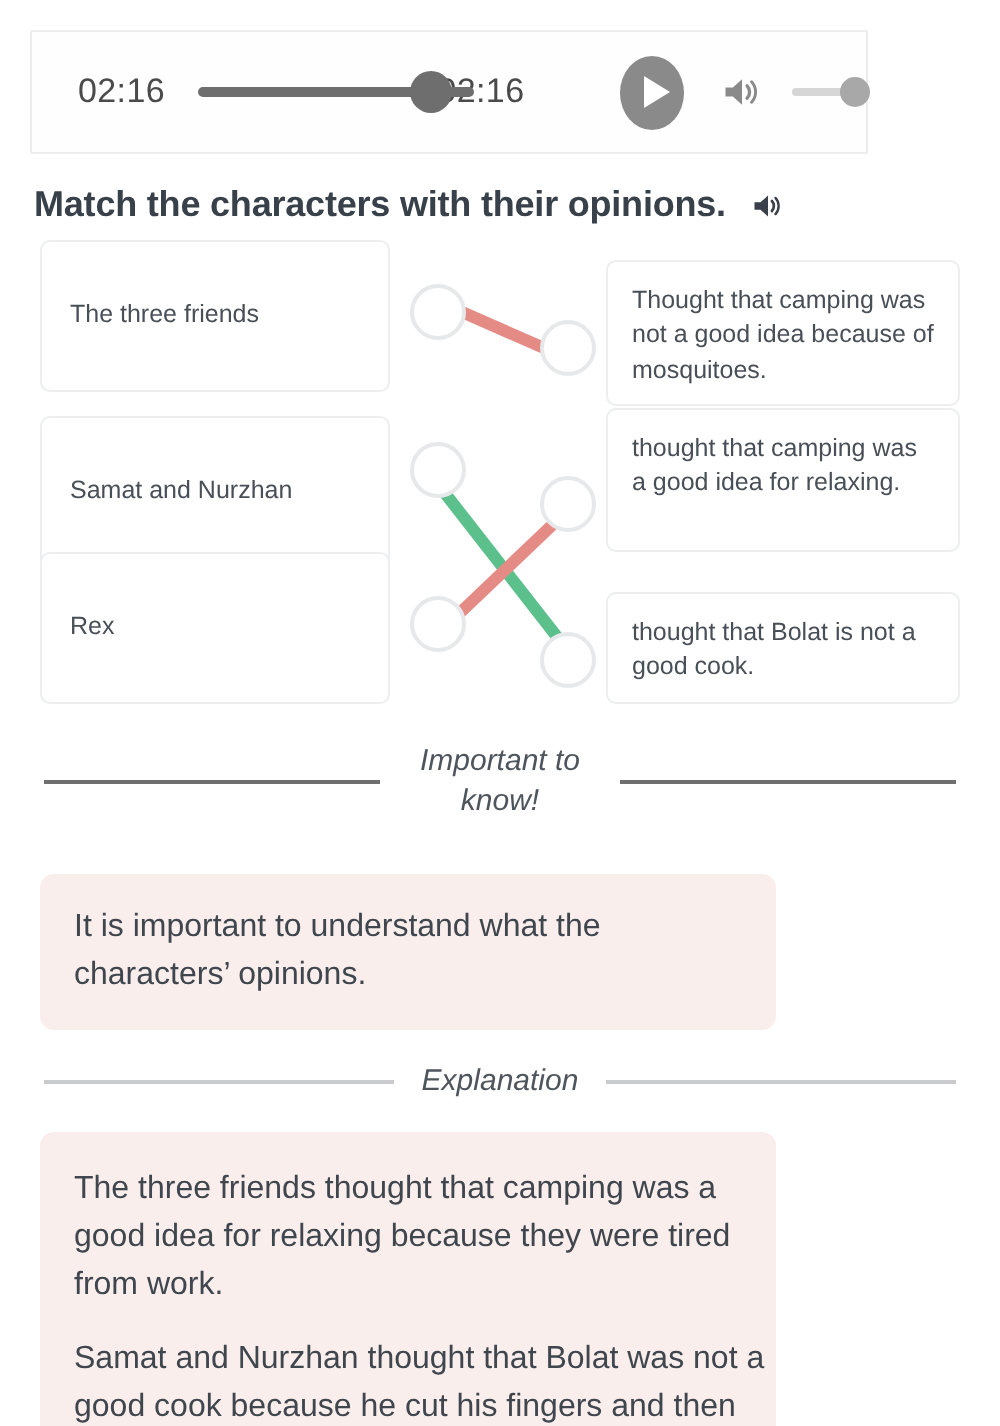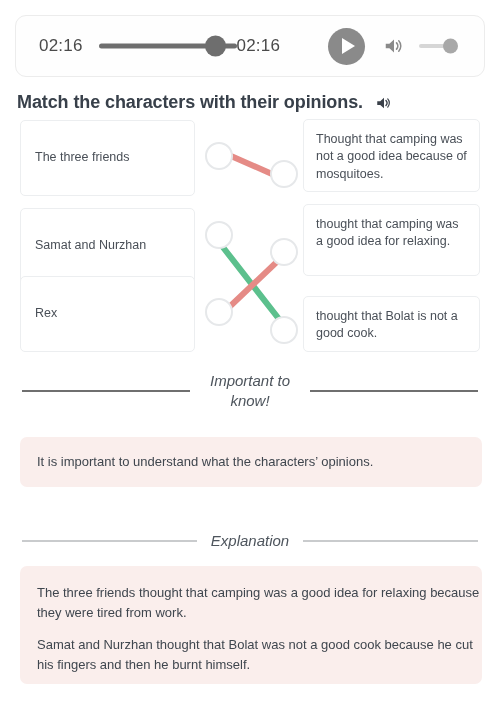--- a/index.html
+++ b/index.html
@@ -17,25 +17,25 @@
     width: 500px;
     height: 713px;
     background: #ffffff;
   }
 
   
   .audio-player {
     position: absolute;
     left: 15px;
     top: 15px;
-    width: 470px;
+    width: 419px;
     height: 62px;
     background: #fefefe;
     border: 1px solid #ececec;
-    border-radius: 11px;
+    border-radius: 1px;
     display: flex;
     align-items: center;
   }
 
   .time-label {
     font-size: 17px;
     color: #4a4a4a;
     letter-spacing: 0.2px;
     font-family: "Liberation Sans", "DejaVu Sans", sans-serif;
   }
@@ -180,21 +180,21 @@
     left: 303px;
     width: 177px;
     padding: 11px 12px;
     align-items: flex-start;
   }
 
   .l1 { top: 4px;   height: 76px; }
   .l2 { top: 92px;  height: 76px; }
   .l3 { top: 160px; height: 76px; }
 
-  .r1 { top: 3px;   height: 73px; justify-content: flex-end; }
+  .r1 { top: 14px;   height: 73px; justify-content: flex-end; }
   .r2 { top: 88px; height: 72px; }
   .r3 { top: 180px; height: 56px; }
 
   .node {
     position: absolute;
     width: 28px;
     height: 28px;
     border-radius: 50%;
     border: 2px solid #e6e8ea;
     background: #ffffff;
@@ -250,25 +250,25 @@
   .divider-explanation {
     left: 0; top: 531px;
     padding: 0 22px;
   }
   .divider-explanation .rule { background: #c9cbcd; height: 1.5px; }
 
   
   .pink-panel {
     position: absolute;
     left: 20px;
-    width: 462px;
+    width: 368px;
     background: #faeeec;
     border-radius: 7px;
     padding: 15px 17px;
-    font-size: 13px;
+    font-size: 16px;
     color: #3f464e;
     line-height: 1.5;
   }
   .panel-important { top: 437px; }
   .panel-explanation { top: 566px; padding: 17px 0 10px 17px; }
 
   .panel-explanation p { margin-bottom: 13px; }
   .panel-explanation p:last-child { margin-bottom: 0; }
 </style>
 </head>

